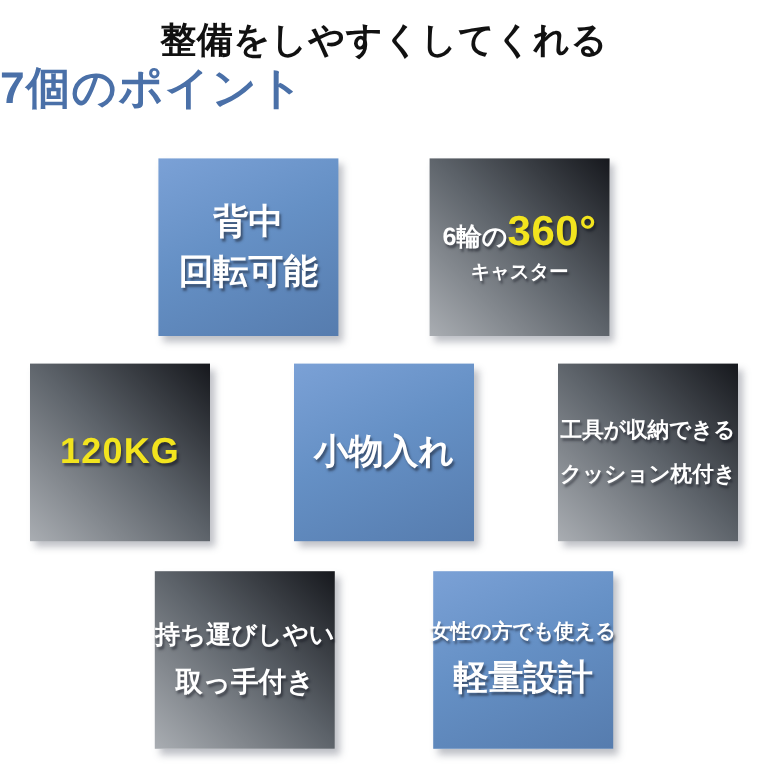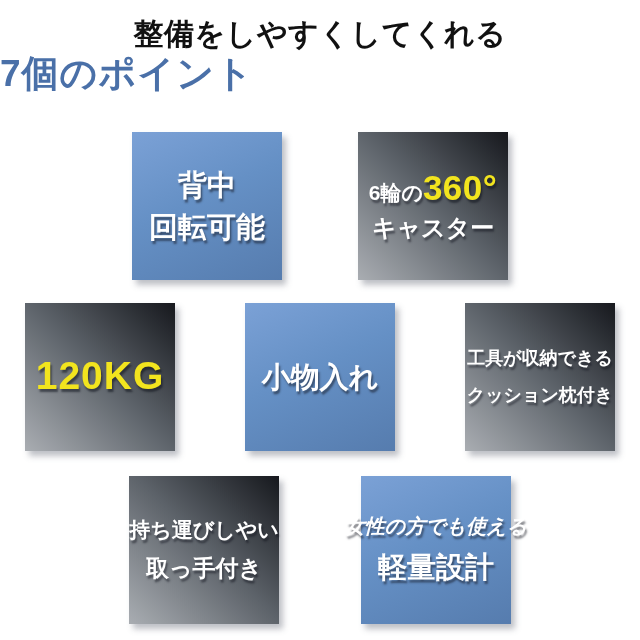--- a/index.html
+++ b/index.html
@@ -65,28 +65,28 @@
     white-space: nowrap;
   }
   .ytxt {
     color: #f2e41e;
     font-weight: 900;
     text-shadow: 1.5px 2.5px 2px rgba(15, 18, 28, 0.55);
     line-height: 1.1;
     text-align: center;
     white-space: nowrap;
   }
-  .sz-xs { font-size: 20px; font-style: italic; }
+  .sz-xs { font-size: 17px; }
   .sz-s  { font-size: 18px; }
   .sz-m  { font-size: 21px; }
   .sz-ml { font-size: 23px; }
-  .sz-l  { font-size: 24px; }
+  .sz-l  { font-size: 16px; }
   .sz-xl { font-size: 29px; }
   .sz-deg { font-size: 35px; letter-spacing: 0.5px; }
-  .sz-kg  { font-size: 39px; letter-spacing: 1px; text-align: right; }
+  .sz-kg  { font-size: 30px; letter-spacing: 1px; text-align: right; }
   .inline-baseline {
     display: flex;
     align-items: baseline;
     justify-content: center;
   }
   .gap6 > * + * { margin-top: 6px; }
   .gap10 > * + * { margin-top: 10px; }
   .gap14 > * + * { margin-top: 14px; }
 </style>
 </head>

